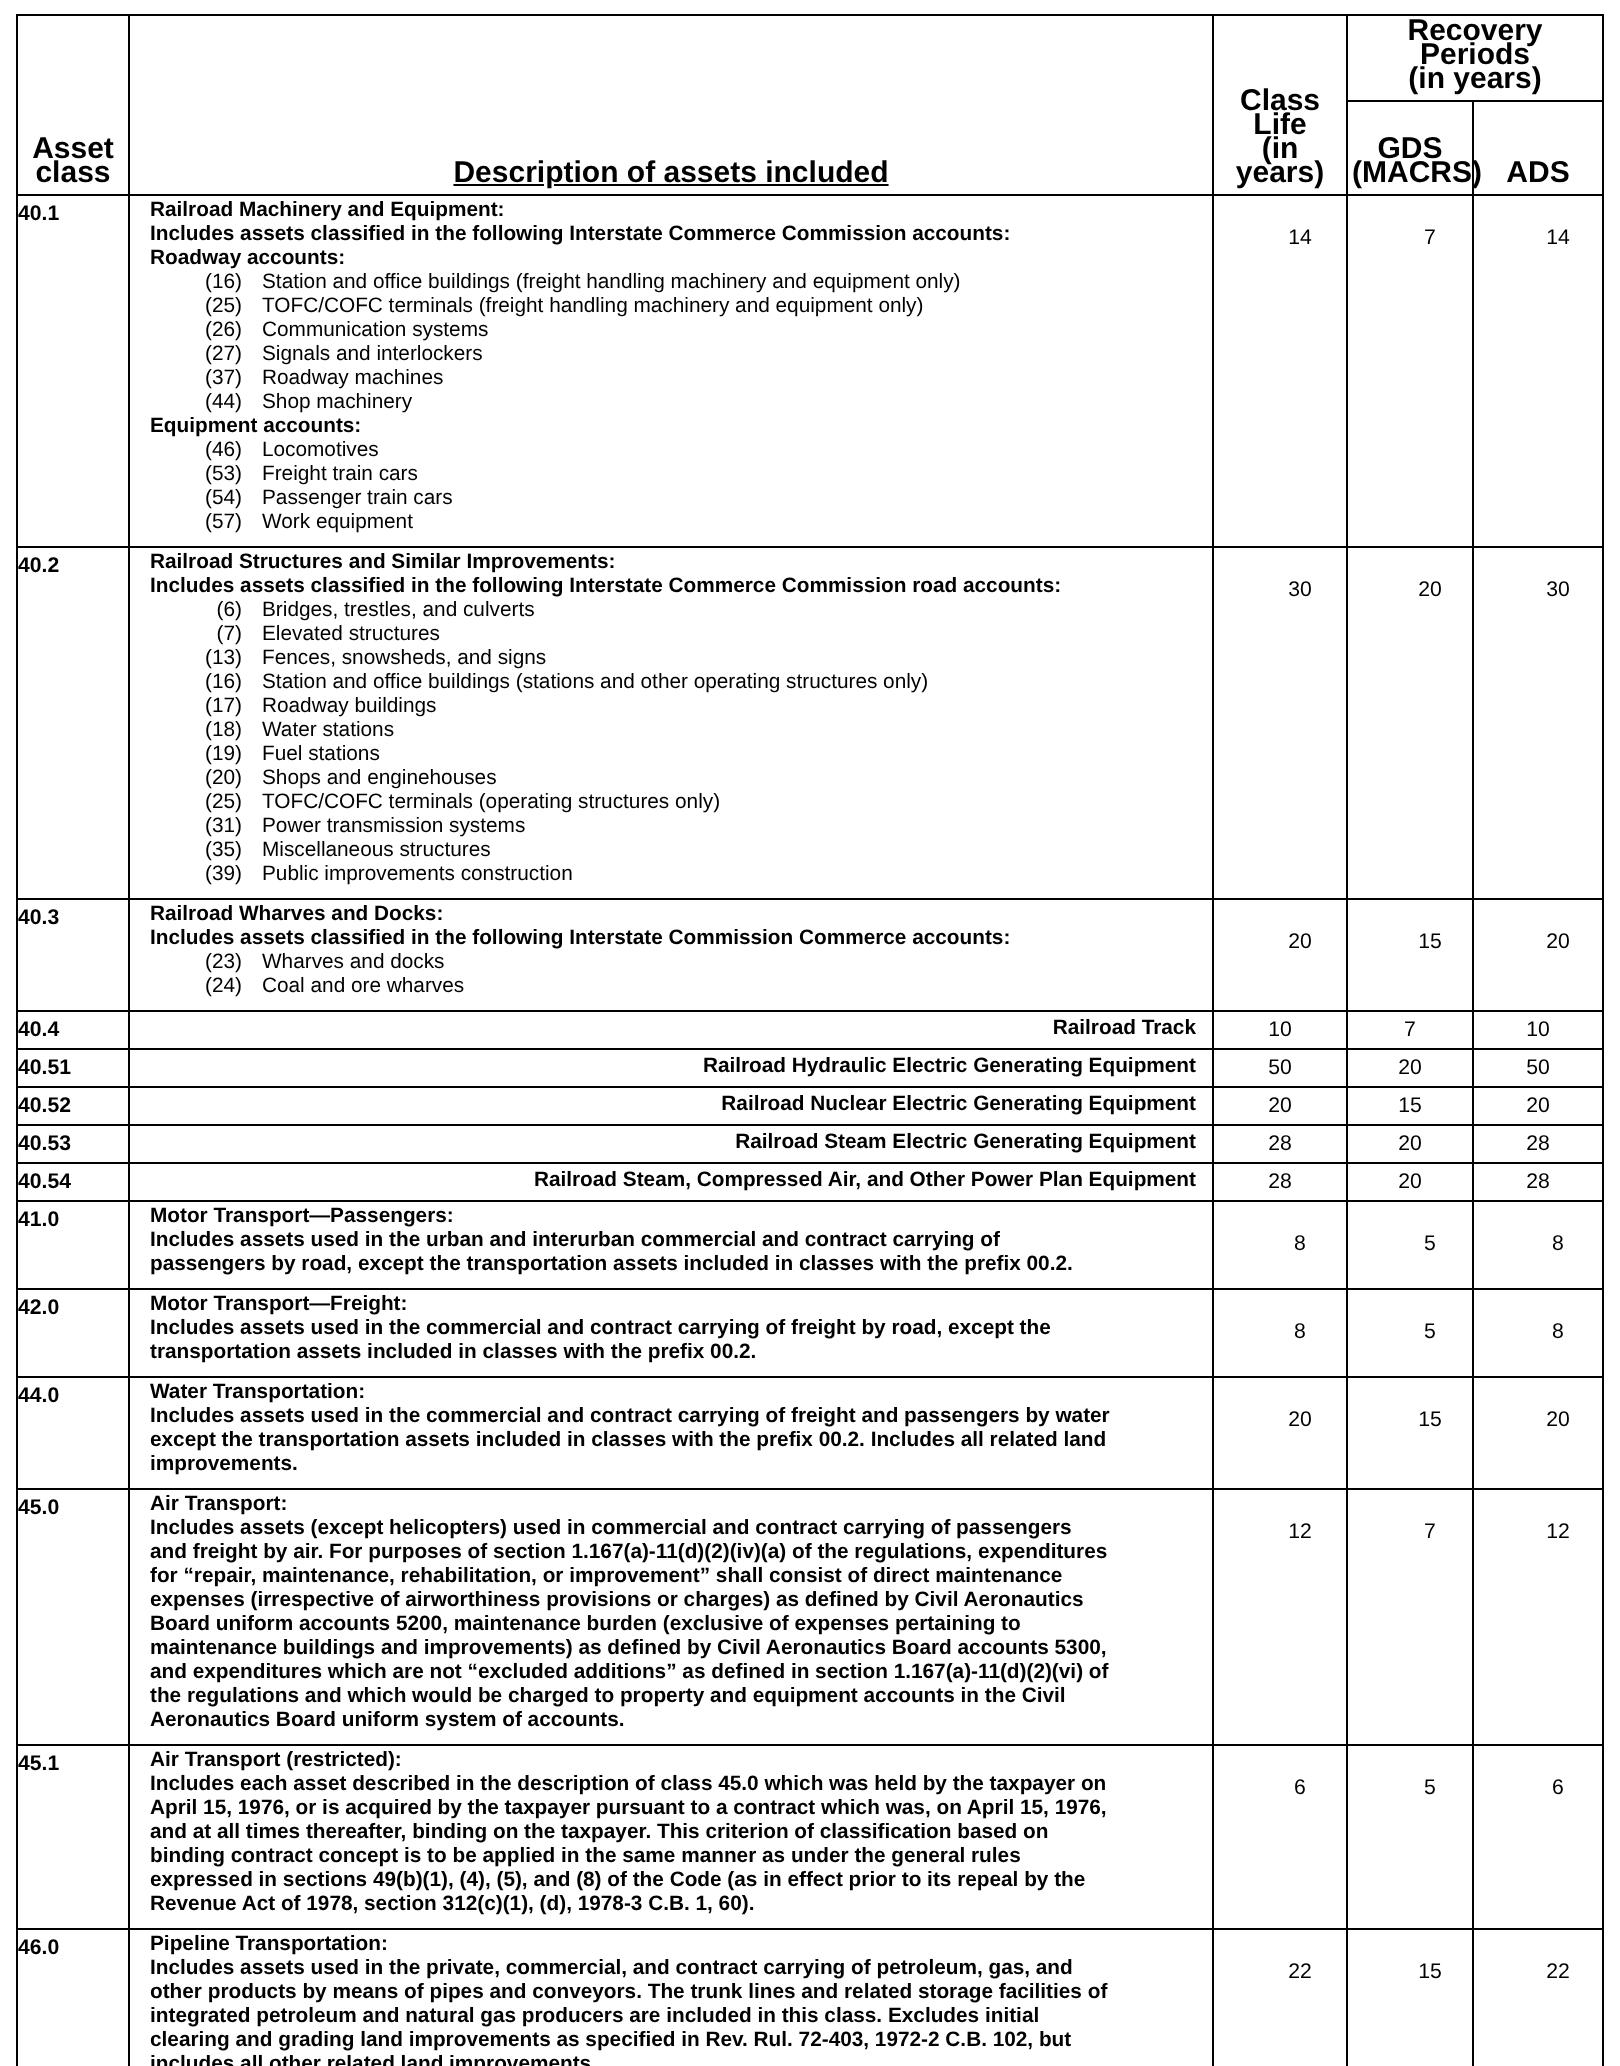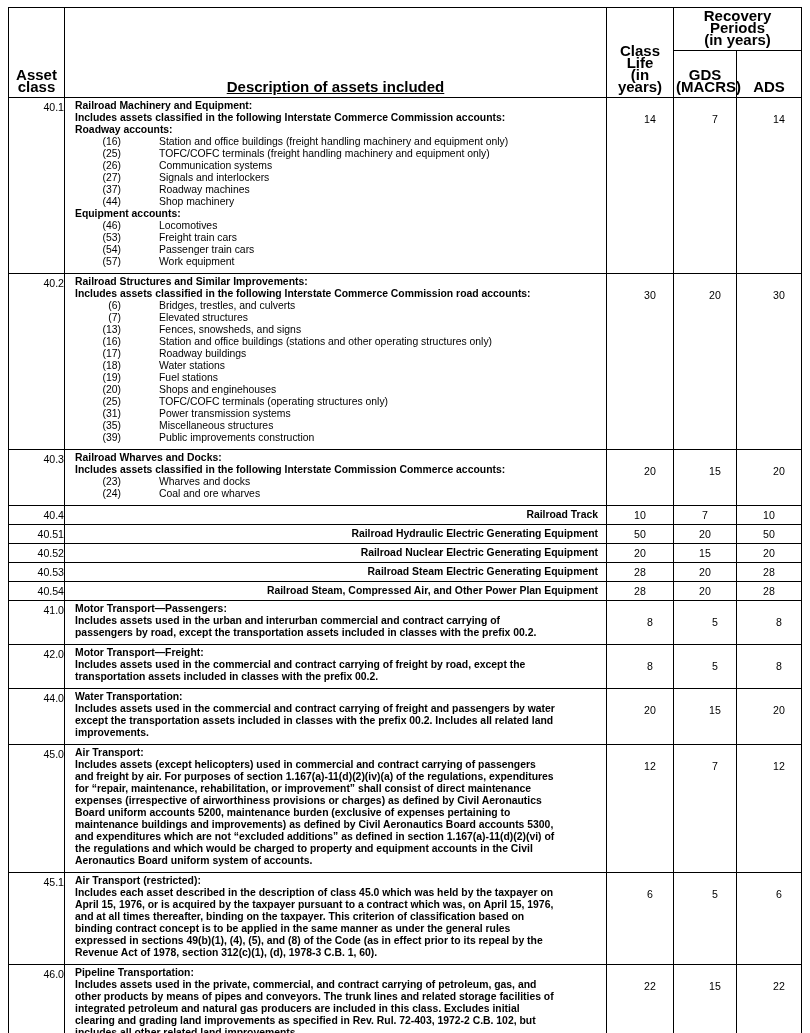--- a/index.html
+++ b/index.html
@@ -30,28 +30,28 @@
     vertical-align:bottom; text-align:center;
     padding:2px 2px 4px 2px;
   }
   th.h-recovery { height:29px; vertical-align:middle; padding-bottom:2px; }
   th.h-asset, th.h-desc, th.h-classlife { height:60px; }
   th.h-desc { text-align:left; padding-left:10px;text-decoration:underline; }
   th.h-gds, th.h-ads { height:47px; }
 
   
   .c-asset {
-    font-size:10.6px; font-weight:normal; line-height:12px;
-    text-align:right; padding-top:3px;margin-top:28px;
+    font-size:10.6px; font-weight:bold; line-height:12px;
+    text-align:left; padding-top:3px;margin-top:28px;
   }
   .c-desc { padding:2px 8px 5px 10px; font-size:10.4px; line-height:12px; }
   .c-desc .line { min-height:12px; }
   .c-desc .heading { font-weight:bold; }
   .c-desc .body { font-weight:bold; max-width:480px; }
-  .c-desc .item { display:flex;gap:28px; }
+  .c-desc .item { display:flex; }
   .c-desc .inum { display:inline-block; width:28px; margin-left:18px; text-align:right; flex:none; }
   .c-desc .itext { margin-left:10px; }
   .c-num {
     font-size:10.6px; text-align:center; line-height:12px;
     padding-top:3px;
   }
   .c-num.pad-top { padding-top:15px;padding-left:20px; }
   tr.single .c-desc { padding-top:3px; padding-bottom:3px;text-align:right; }
 </style>
 </head>

